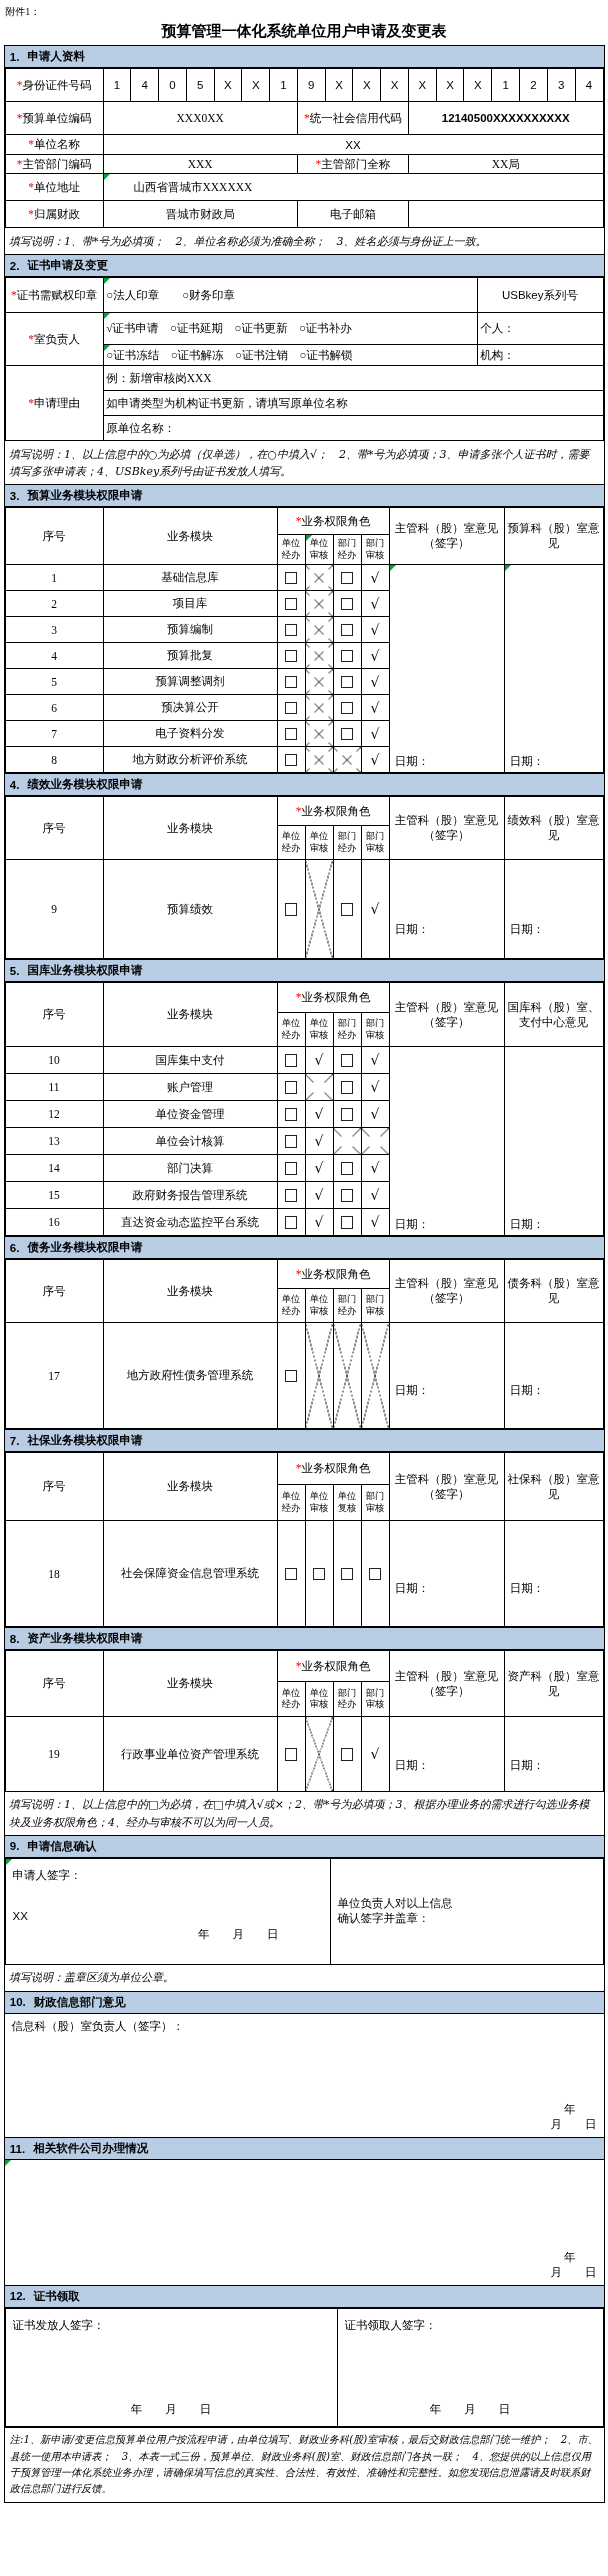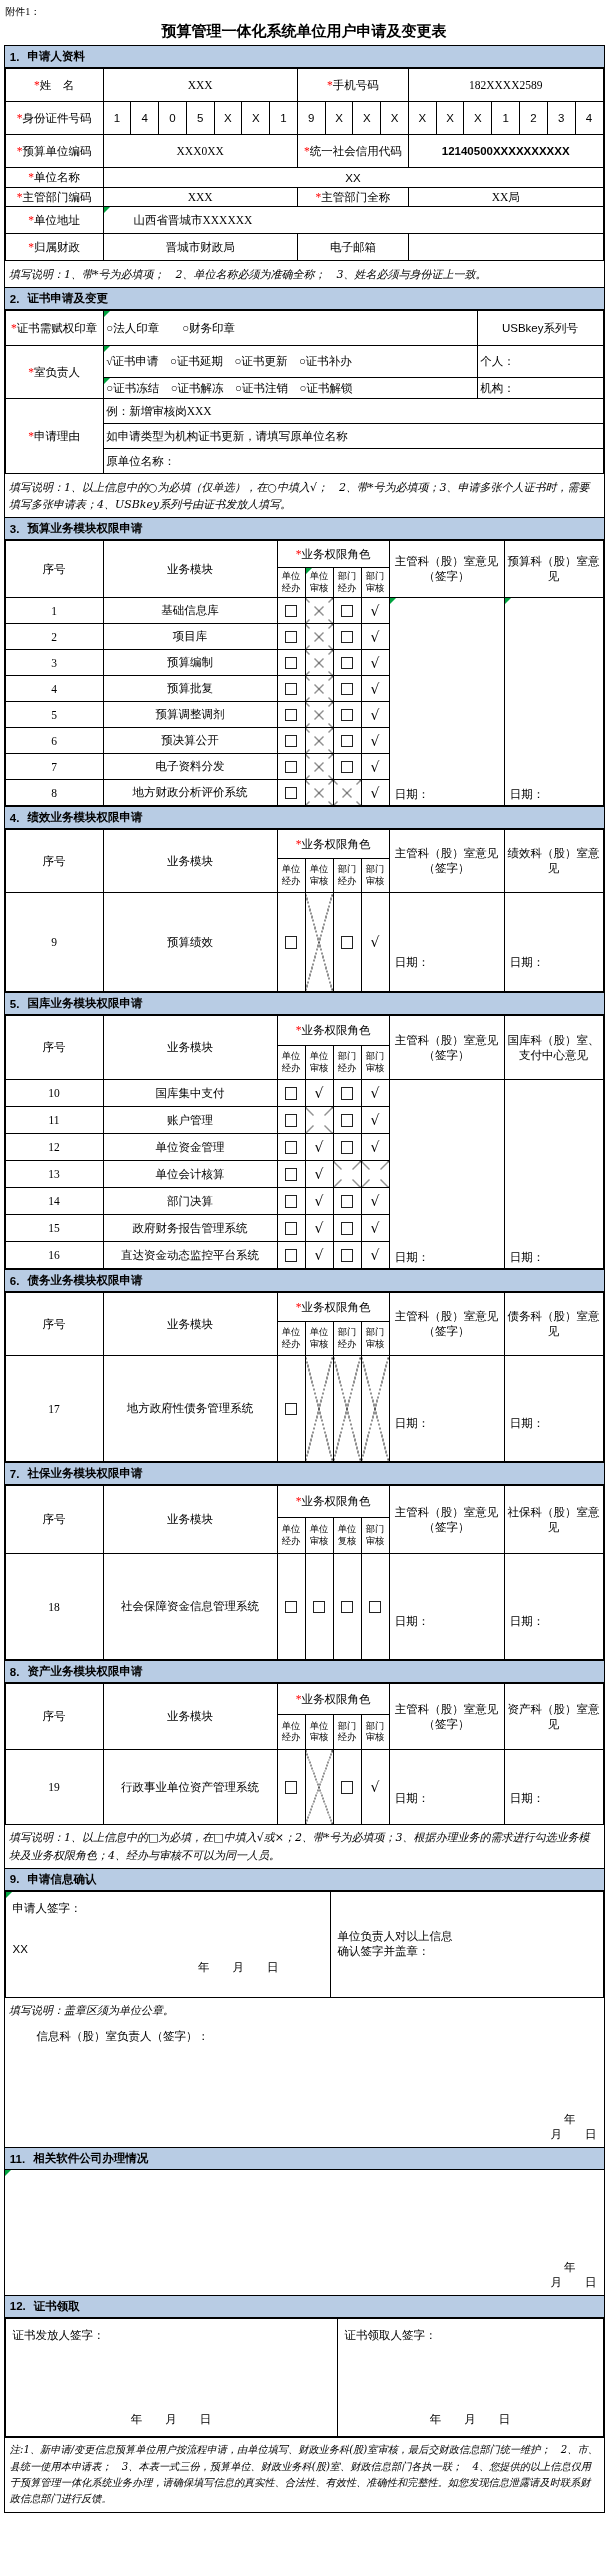--- a/index.html
+++ b/index.html
@@ -5,21 +5,21 @@
   html,body{margin:0;padding:0;background:#fff;color:#000;}
   body{width:608px;font-family:"Liberation Serif",serif;}
   .attach{font-size:10px;padding:5.3px 0 0 5.3px;}
   .title{text-align:center;font-weight:bold;font-size:15px;font-family:"Liberation Sans",sans-serif;margin:2.7px 0 4.4px;}
   .form{margin:0 3.5px 0 3.5px;border:1.8px solid #000;}
   .band{background:#b8cce4;border-top:0.9px solid #000;border-bottom:0.9px solid #000;
         font-family:"Liberation Sans",sans-serif;font-weight:bold;font-size:11.5px;
         padding:0 5.3px;height:21px;display:flex;align-items:center;gap:8px;}
   table{border-collapse:collapse;table-layout:fixed;width:100%;}
   td{border:0.9px solid #000;font-size:11.5px;text-align:center;padding:0.9px 2.7px;overflow:hidden;word-break:break-all;}
-  .lf{text-align:left;margin-left:25px;}
+  .lf{text-align:left;}
   .req{color:#f00;}
   .sans{font-family:"Liberation Sans",sans-serif;}
   .bold{font-weight:bold;}
   .pre{white-space:pre-line;margin-top:32px;}
   .sub td{font-size:9.3px;line-height:1.2;padding:0.9px 0;}
   .note{font-size:11px;font-style:italic;font-family:"DejaVu Serif",serif;text-align:left;
         padding:4.4px 4.4px;line-height:1.55;}
   .footnote{font-size:10.2px;font-style:italic;font-family:"DejaVu Serif",serif;text-align:left;
         padding:4.4px 5.3px;line-height:1.6;border-top:0.9px solid #000;}
   .m-box::after{content:'';display:inline-block;width:10.6px;height:10.6px;border:0.9px solid #222;vertical-align:middle;background:#fff;}
@@ -47,26 +47,20 @@
   <div class="band" style="border-top:none;">
     <span>1.</span>
     <span>申请人资料</span>
   </div>
   <table>
     <colgroup>
         <col style="width:98px">
         <col span="18">
       </colgroup>
     <tbody>
-        <tr style="height:33px">
-      <td><span class="req">*</span><span>姓　名</span></td>
-      <td colspan="7">XXX</td>
-      <td colspan="4"><span class="req">*</span><span>手机号码</span></td>
-      <td colspan="7">182XXXX2589</td>
-    </tr>
     <tr style="height:33px" class="sans">
       <td style="font-family:'Liberation Serif',serif;"><span class="req">*</span><span>身份证件号码</span></td>
       <td>1</td>
       <td>4</td>
       <td>0</td>
       <td>5</td>
       <td>X</td>
       <td>X</td>
       <td>1</td>
       <td>9</td>
@@ -529,20 +523,24 @@
         <div style="margin-top:27px;" class="sans">XX</div>
         <div style="text-align:right;padding-right:44px;margin-top:5.3px;">年　　月　　日</div>
       </td>
       <td class="lf" style="padding:5.3px 7px;white-space:pre-line;">单位负责人对以上信息
 确认签字并盖章：</td>
     </tr>
   </tbody>
     </table>
   <div class="note">填写说明：盖章区须为单位公章。</div>
 
+  <div class="band">
+    <span>10.</span>
+    <span>财政信息部门意见</span>
+  </div>
   <div class="freecell" style="height:113px;display:flex;flex-direction:column;justify-content:space-between;">
     <div class="lf">信息科（股）室负责人（签字）：</div>
     <div>
       <div class="dline">年</div>
       <div class="dline2">月　　日</div>
     </div>
   </div>
 
   <div class="band">
     <span>11.</span>

